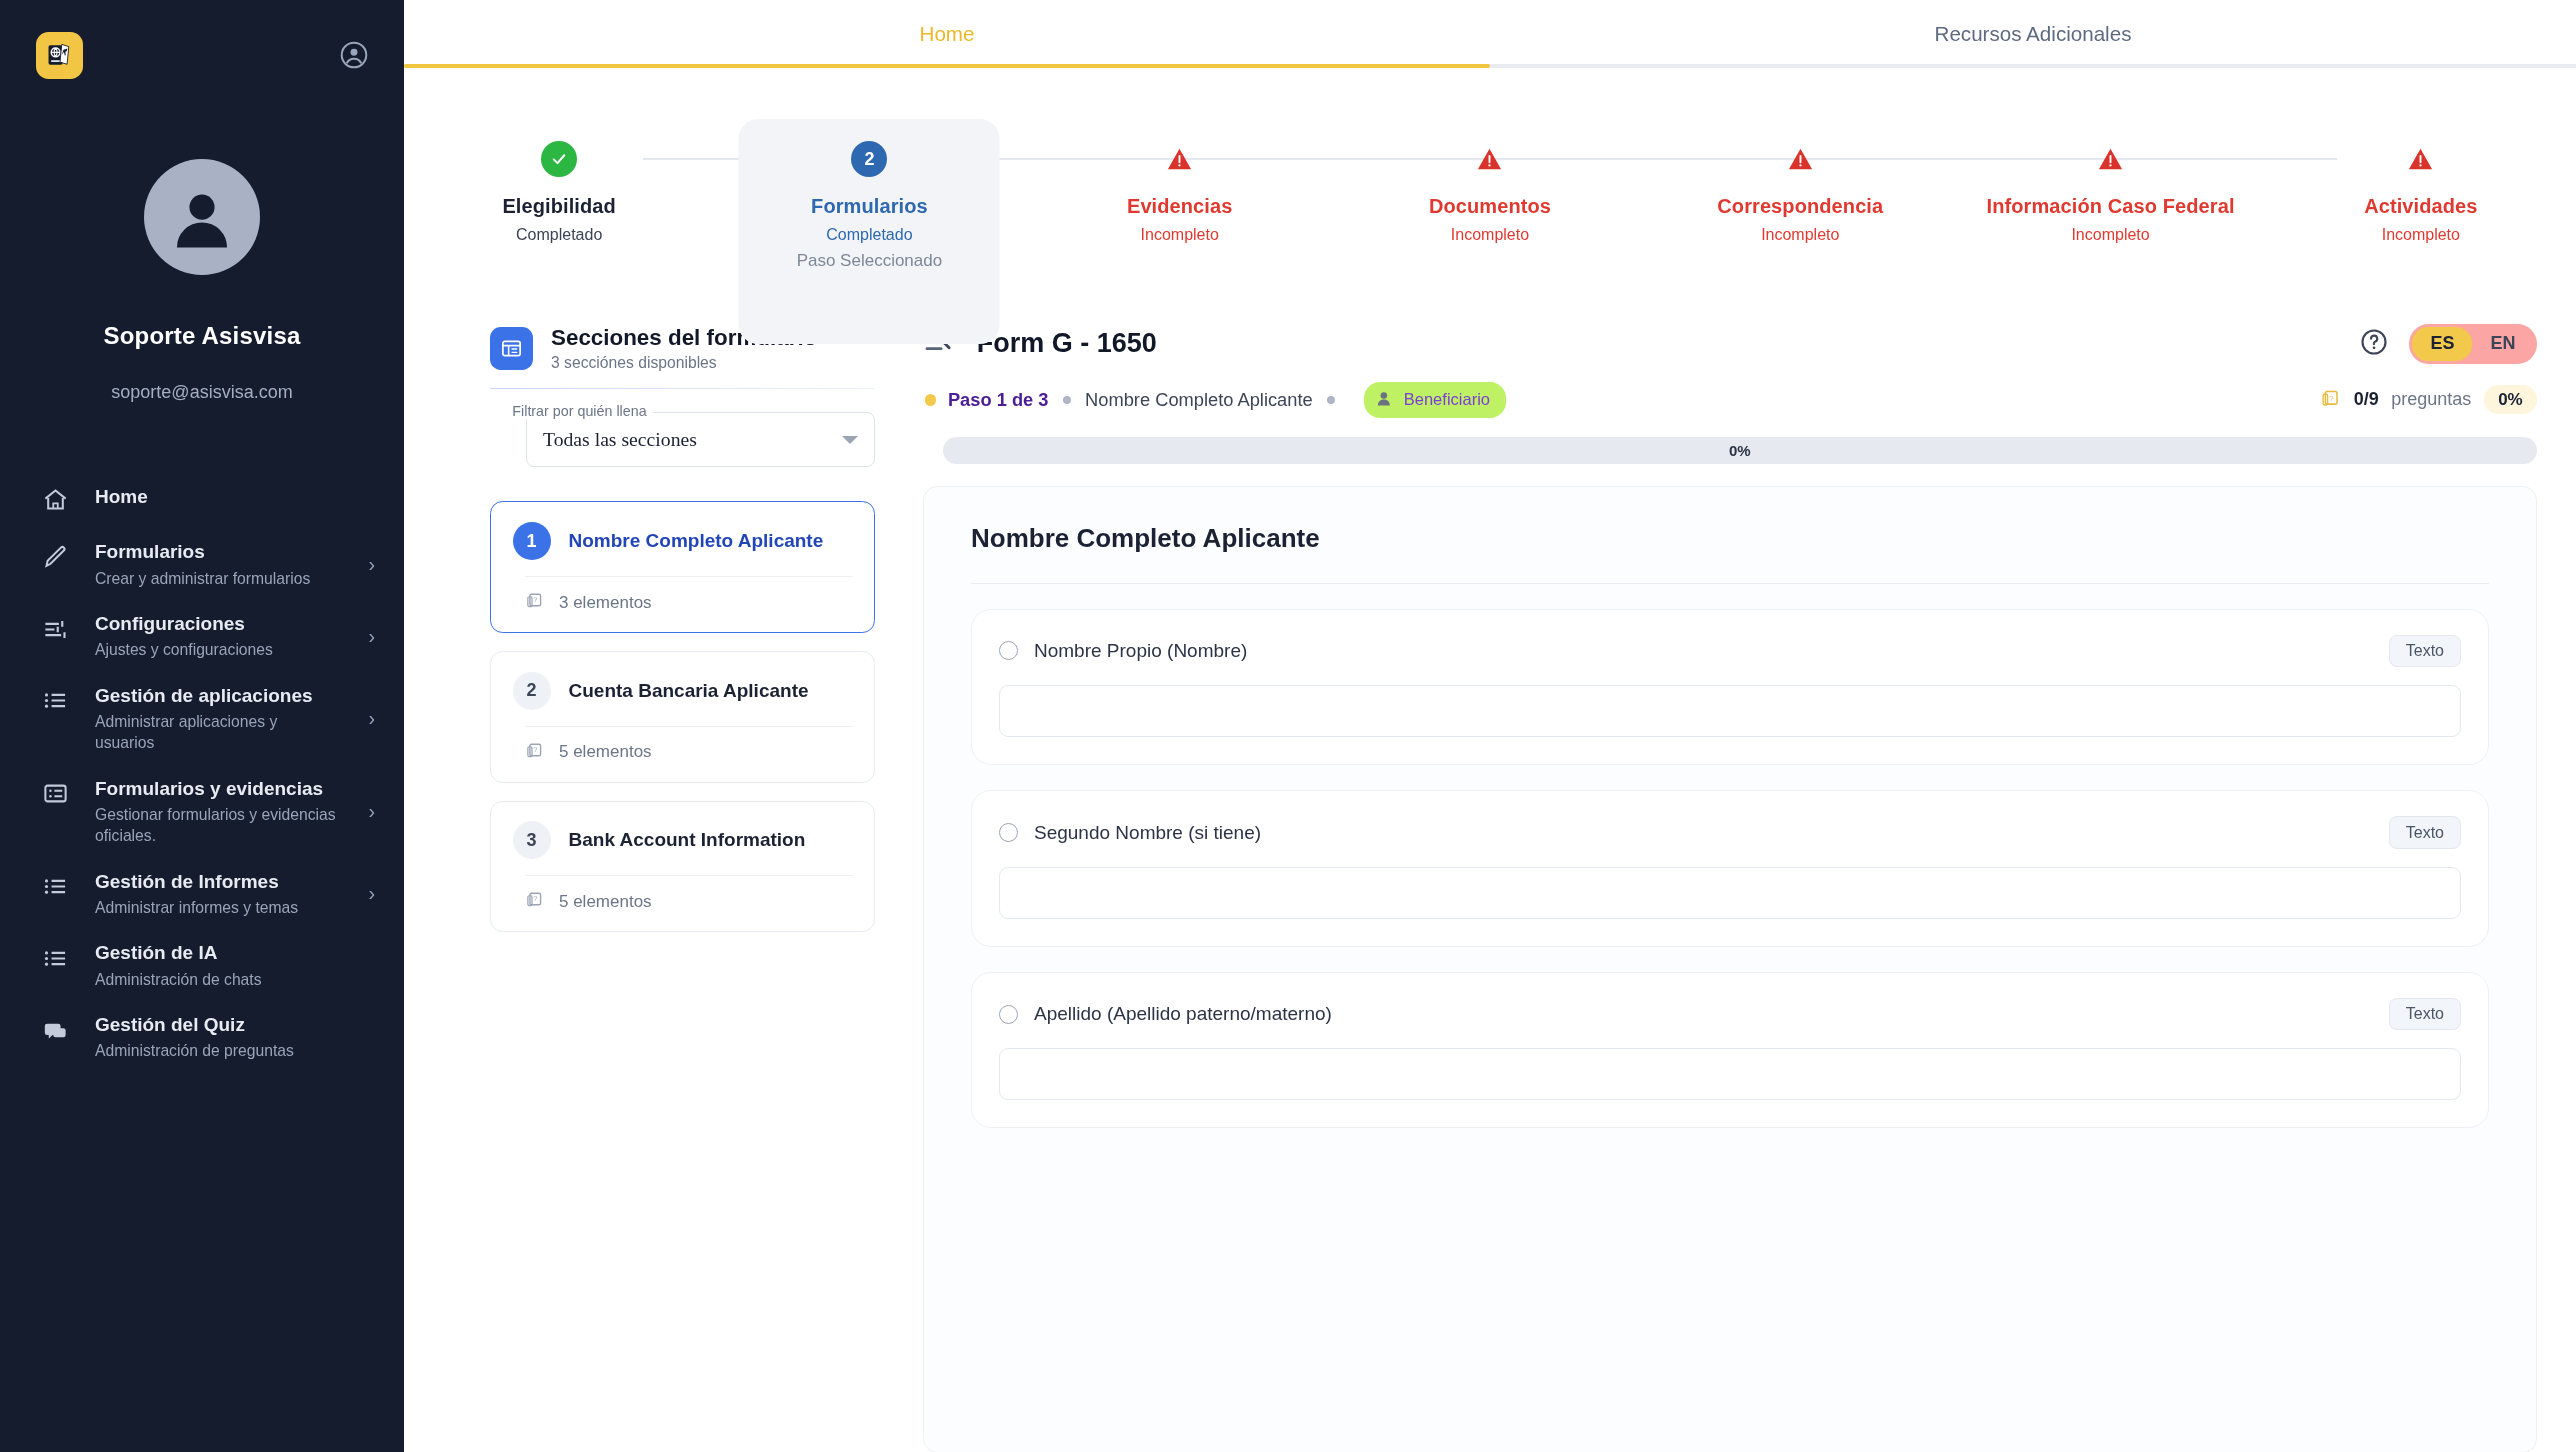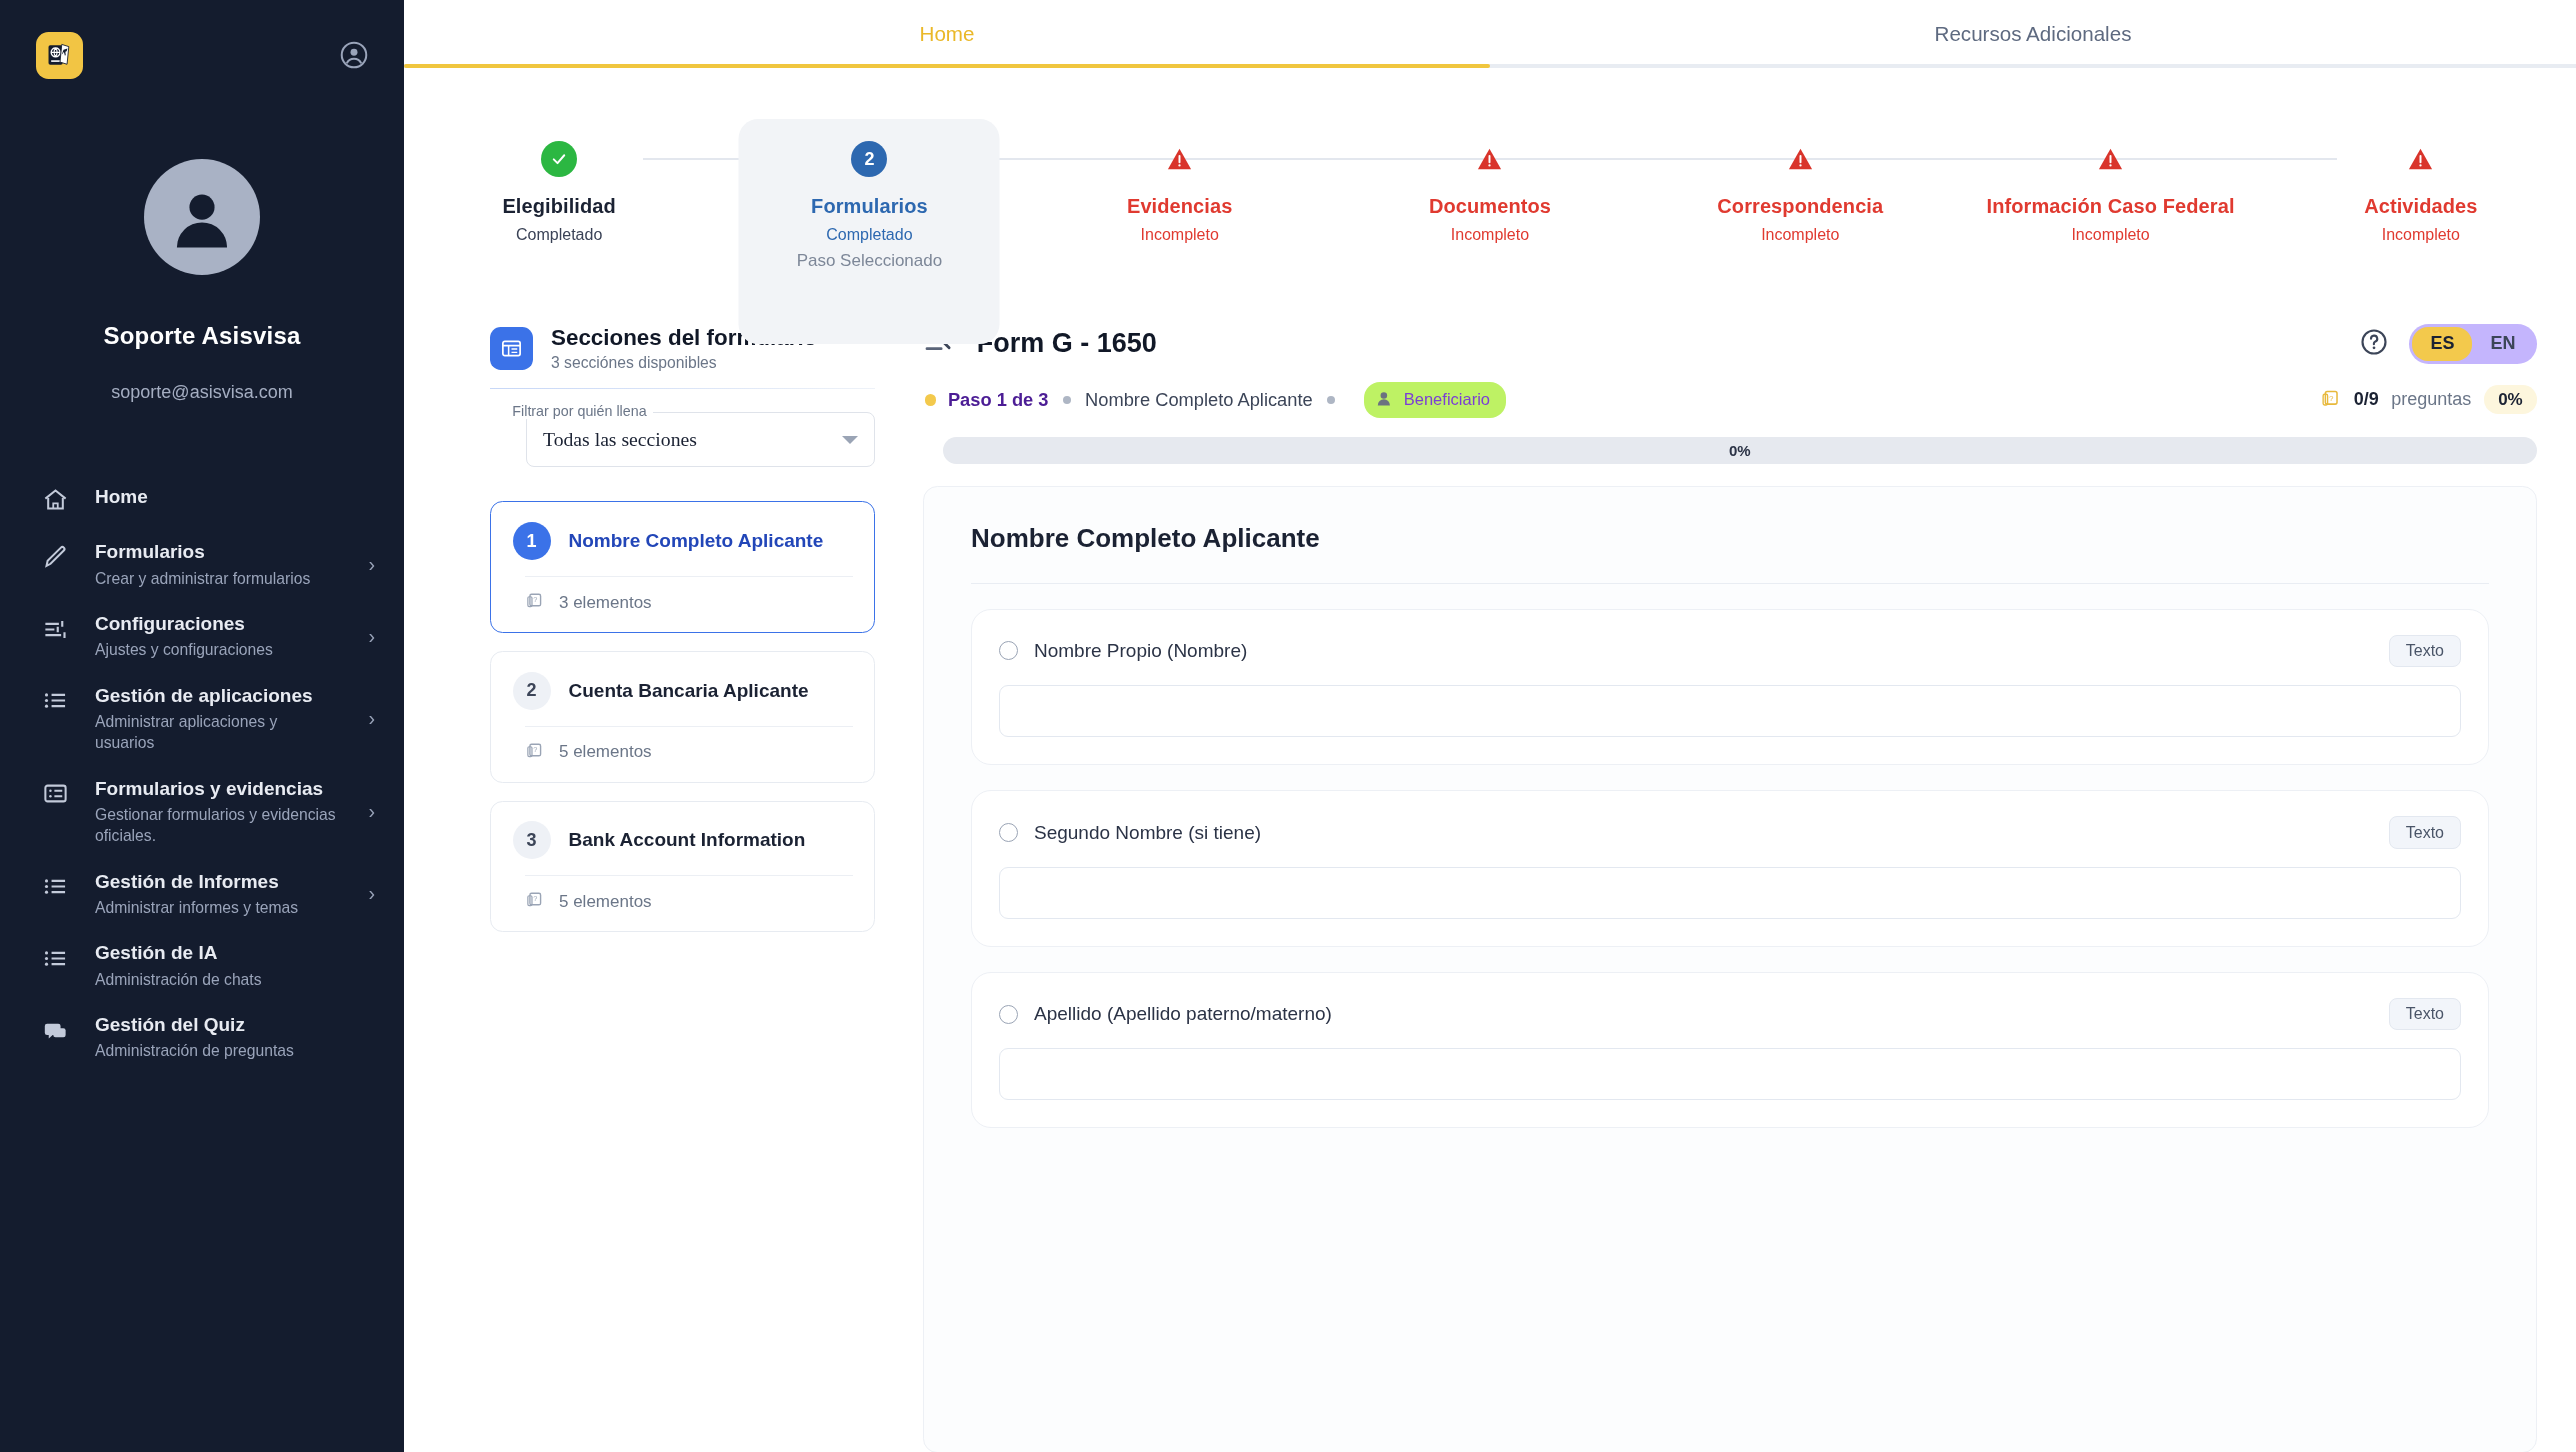--- a/index.html
+++ b/index.html
@@ -120,21 +120,21 @@
   .sec-meta-txt { font-size: 17px; color:#6b7688; }
 
   
   .formwrap { flex:1; min-width:0; padding: 21.5px 39px 0 0; display:flex; flex-direction:column; }
   .form-head { padding: 0 0 0 19.7px; }
   .fh-row1 { display:flex; align-items:center; }
   .collapse-ico { width:36px; flex:0 0 36px; cursor:pointer; }
   .form-title { font-size: 27px; font-weight:700; color:#111827; margin-left: 16px; }
   .fh-right { margin-left:auto; display:flex; align-items:center; gap: 19.7px; }
   .help-ico { cursor:pointer; }
-  .langtog { background:#c4b5fd; border-radius:19.7px; display:flex; padding:3.6px; }
+  .langtog { background:#fca5a5; border-radius:19.7px; display:flex; padding:3.6px; }
   .lang { padding: 6.3px 18px; border-radius:16px; font-size:18px; font-weight:700;
           color:#3c4558; cursor:pointer; }
   .lang.on { background:#f3c94c; color:#1b2233; }
 
   .fh-row2 { display:flex; align-items:center; margin-top: 18px; }
   .crumb-dot { width:11.6px;height:11.6px;border-radius:50%;background:#f3c94c;margin-right:11.6px; }
   .crumb-strong { font-size:18.3px; font-weight:700; color:#4c1d95; }
   .crumb-sep { width:8px;height:8px;border-radius:50%;background:#aeb6c4;margin:0 14.3px; }
   .crumb-txt { font-size:18.3px; color:#3c4558; }
   .chip { display:flex;align-items:center;gap:9.8px; background:#bef264;

